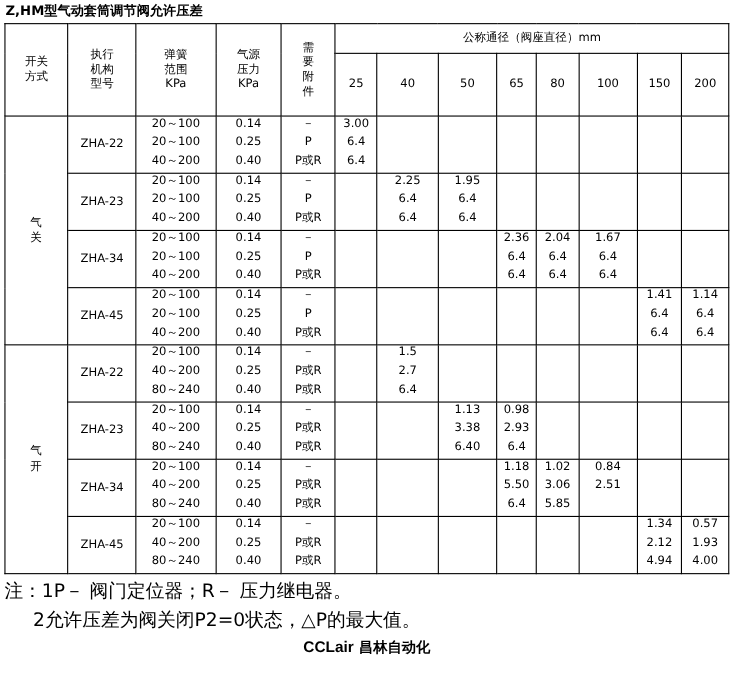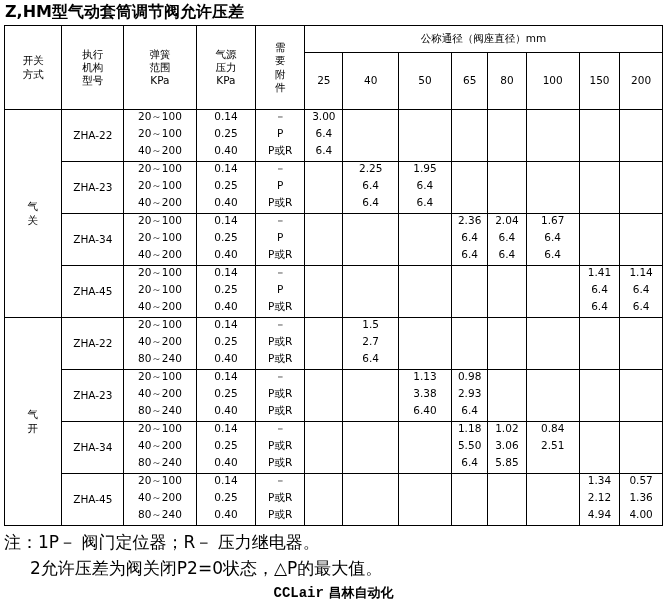--- a/index.html
+++ b/index.html
@@ -6,21 +6,21 @@
   body{
     width:667px;height:615px;
     background:#ffffff;
     font-family:"DejaVu Sans","Liberation Sans",sans-serif;
     font-size:11px;
     color:#000;
     overflow:hidden;
   }
   .page{position:relative;width:667px;height:615px;box-sizing:border-box;padding:0 4px;}
   .doc-title{
-    font-size:16px;
+    font-size:12px;
     font-weight:bold;
     padding:2px 0 2px 1px;
     letter-spacing:0px;
     white-space:nowrap;
   }
   table.main{
     border-collapse:collapse;
     width:659px;
     table-layout:fixed;
   }
@@ -45,21 +45,21 @@
     line-height:1.55;
   }
   .notes div{white-space:nowrap;}
   .indent1{padding-left:26px;}
   .brand{
     text-align:center;
     font-size:13px;
     font-weight:bold;
     margin-top:2px;
   }
-  .brand .en{font-family:Liberation Mono, monospace;font-size:14px;}
+  .brand .en{font-family:Liberation Sans, sans-serif;font-size:14px;}
 </style>
 </head>
 <body>
 
 <div class="page">
 
   <div class="doc-title">Z,HM型气动套筒调节阀允许压差</div>
 
   <table class="main">
     <colgroup>
@@ -579,21 +579,21 @@
             <div></div>
             <div></div>
           </td>
           <td class="multi ">
             <div>1.34</div>
             <div>2.12</div>
             <div>4.94</div>
           </td>
           <td class="multi ">
             <div>0.57</div>
-            <div>1.36</div>
+            <div>1.93</div>
             <div>4.00</div>
           </td>
         </tr>
       </tbody>
   </table>
 
   <div class="notes">
     <div>注：1P－ 阀门定位器；R－ 压力继电器。</div>
     <div class="indent1">2允许压差为阀关闭P2=0状态，△P的最大值。</div>
   </div>

